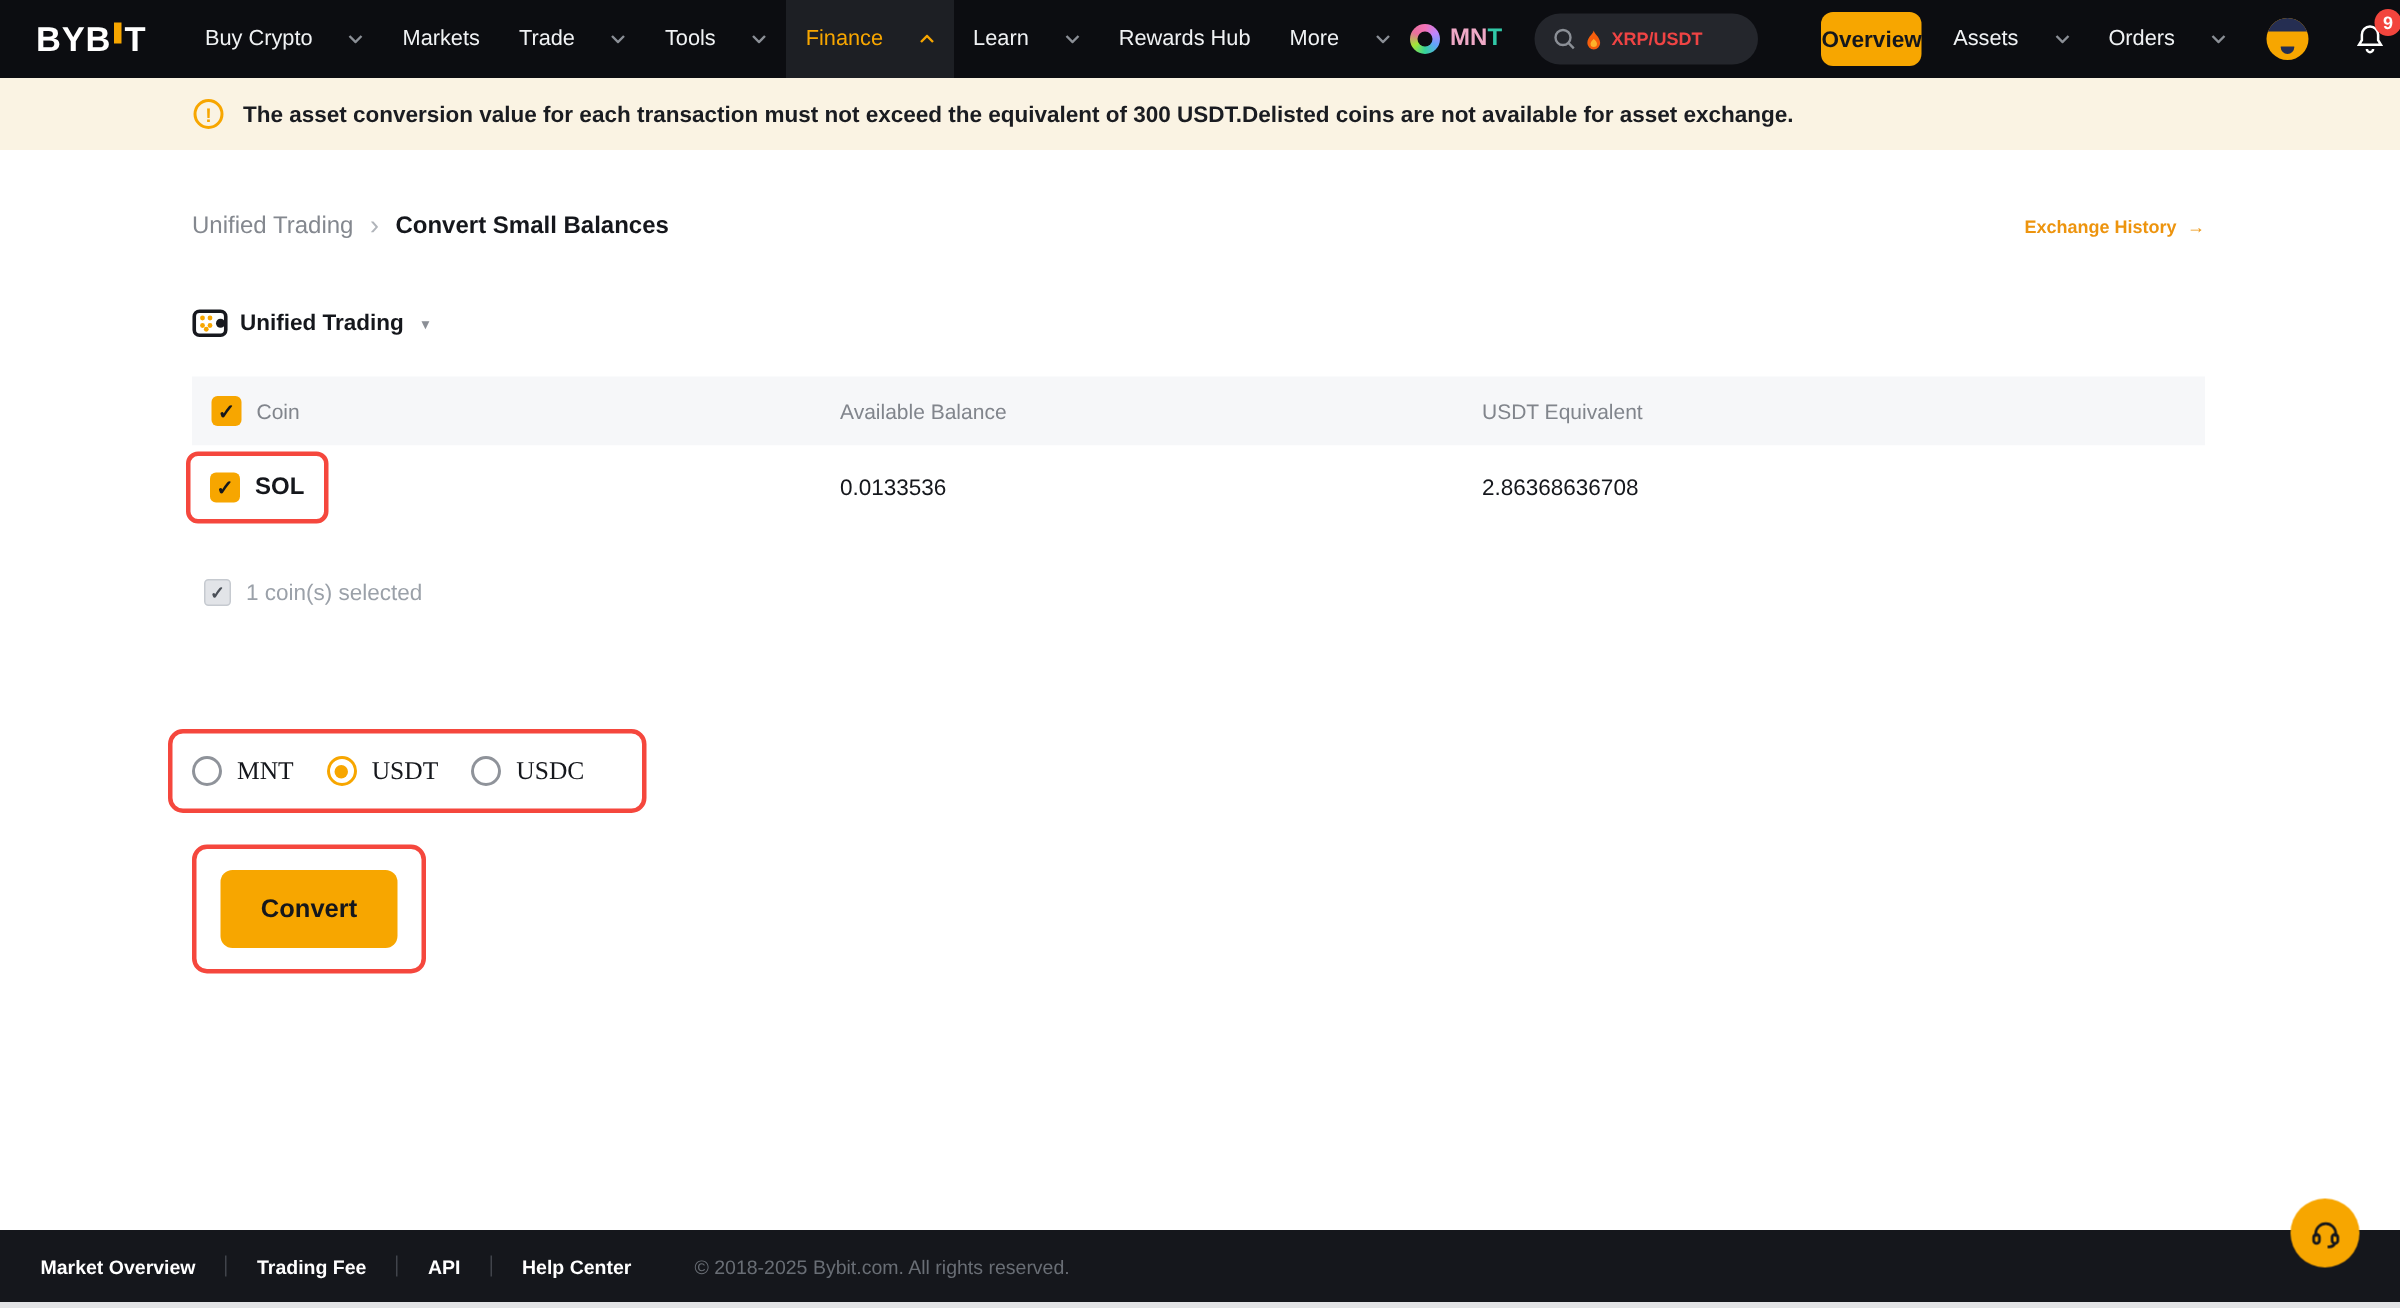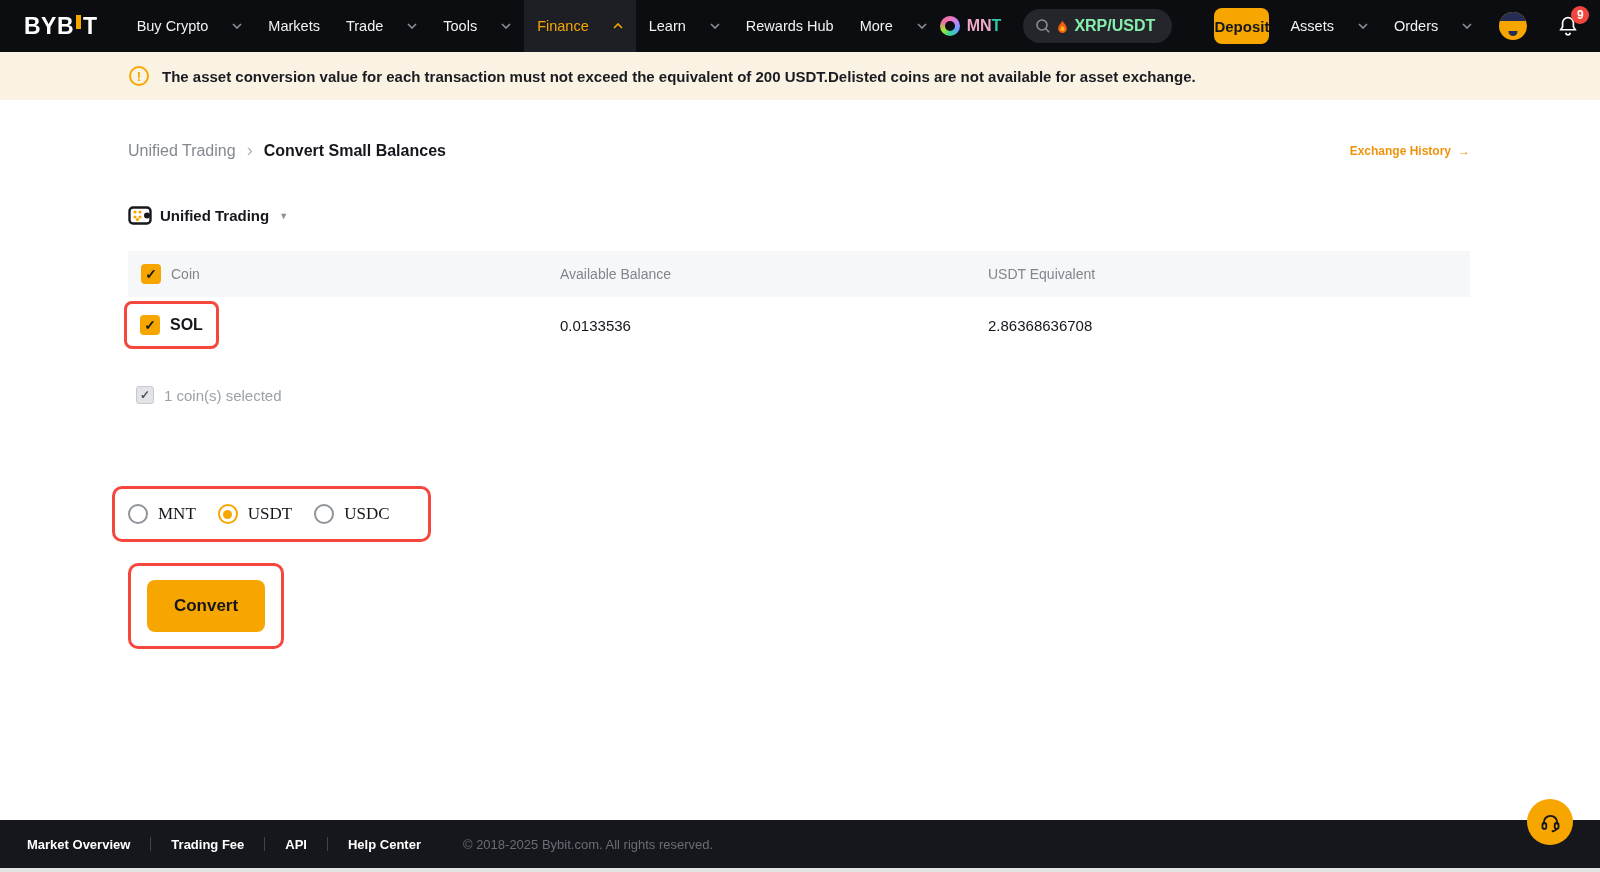--- a/index.html
+++ b/index.html
@@ -16,21 +16,21 @@
   .nav-item { display:flex; align-items:center; gap:24px; padding:0 13px; height:52px; color:#f0f2f4; font-size:14.5px; font-weight:500; cursor:pointer; white-space:nowrap; }
   .nav-item .caret { color:#8b8f96; display:flex; }
   .nav-item.active { background:#1d1f24; color:#f7a600; }
   .nav-item.active .caret { color:#f7a600; }
   .mnt { margin-left:auto; display:flex; align-items:center; gap:7px; margin-right:22px; cursor:pointer; }
   .mnt-icon { width:20px; height:20px; border-radius:50%; background:conic-gradient(#f472b6,#c084fc,#60a5fa,#34d399,#a3e635,#e8719c,#f472b6); position:relative; }
   .mnt-icon::after { content:""; position:absolute; inset:5px; border-radius:50%; background:#0c0d11; }
   .mnt-label { font-size:16px; font-weight:700; }
   .mnt-mn { color:#efa9c6; } .mnt-t { color:#31c9a8; }
   .search { width:152px; height:34px; background:#24262c; border-radius:17px; display:flex; align-items:center; padding:0 12px; gap:5px; margin-right:42px; }
-  .search input { background:transparent; border:none; outline:none; color:#86efac; font-weight:700; font-size:16px; width:86px; font-family:"Liberation Sans",sans-serif; }
+  .search input { background:transparent; border:none; outline:none; color:#ef4444; font-weight:700; font-size:12px; width:86px; font-family:"Liberation Sans",sans-serif; }
   .deposit-btn { width:90px; height:36px; background:#f7a600; border:none; border-radius:8px; font-size:15px; font-weight:700; color:#15171c; cursor:pointer; margin-right:8px; font-family:"Liberation Sans",sans-serif; }
   .avatar { width:28px; height:28px; border-radius:50%; background:#f7a600; position:relative; overflow:hidden; margin:0 18px 0 14px; cursor:pointer; flex-shrink:0; }
   .avatar::before { content:""; position:absolute; top:0; left:0; right:0; height:9px; background:#252e52; }
   .avatar::after { content:""; position:absolute; bottom:4px; left:50%; transform:translateX(-50%); width:9px; height:5px; background:#252e52; border-radius:0 0 5px 5px; }
   .icon-btn { position:relative; display:flex; align-items:center; justify-content:center; margin:0 13px; cursor:pointer; }
   .badge { position:absolute; top:-9px; right:-11px; min-width:18px; height:18px; border-radius:9px; background:#f2453d; color:#fff; font-size:12px; font-weight:700; display:flex; align-items:center; justify-content:center; padding:0 4px; }
   
   .banner { height:48px; background:#faf3e3; display:flex; align-items:center; padding-left:129px; gap:13px; flex-shrink:0; }
   .warn-icon { width:20px; height:20px; border:2px solid #f7a600; border-radius:50%; color:#f7a600; font-size:13px; font-weight:700; display:flex; align-items:center; justify-content:center; flex-shrink:0; }
   .banner-text { font-size:15px; font-weight:600; color:#1a1c21; }
@@ -157,21 +157,21 @@
       </span>
     <span style="display:flex;">
         <svg width="13" height="15" viewBox="0 0 24 28">
           <path d="M12 1C13 6 4 10 4 18a8 8 0 0 0 16 0C20 10 11 6 12 1z" fill="#f65e0c"></path>
           <path d="M12 13s-4 3-4 6a4 4 0 0 0 8 0c0-3-4-6-4-6z" fill="#fdb32a"></path>
         </svg>
       </span>
     <input readonly="" value="XRP/USDT" style="">
   </div>
 
-  <button class="deposit-btn">Deposit</button>
+  <button class="deposit-btn">Overview</button>
 
   <div class="nav-item">
     <span>Assets</span>
     <span class="caret">
         <svg width="10" height="6" viewBox="0 0 10 6">
           <path d="M1 1l4 4 4-4" fill="none" stroke="currentColor" stroke-width="1.6"></path>
         </svg>
       </span>
   </div>
   <div class="nav-item">
@@ -208,21 +208,21 @@
           <circle cx="12" cy="12" r="9" fill="none" stroke="#fff" stroke-width="2"></circle>
           <ellipse cx="12" cy="12" rx="4.2" ry="9" fill="none" stroke="#fff" stroke-width="2"></ellipse>
           <path d="M3 12h18" stroke="#fff" stroke-width="2"></path>
         </svg>
       </span>
   </div>
 </header>
 
 <div class="banner">
   <span class="warn-icon">!</span>
-  <span class="banner-text">The asset conversion value for each transaction must not exceed the equivalent of 200 USDT.Delisted coins are not available for asset exchange.</span>
+  <span class="banner-text">The asset conversion value for each transaction must not exceed the equivalent of 300 USDT.Delisted coins are not available for asset exchange.</span>
 </div>
 
 <main>
 
   <div class="crumb-row">
     <div class="breadcrumb">
       <span class="crumb-parent">Unified Trading</span>
       <span class="crumb-sep">›</span>
       <span class="crumb-current">Convert Small Balances</span>
     </div>

